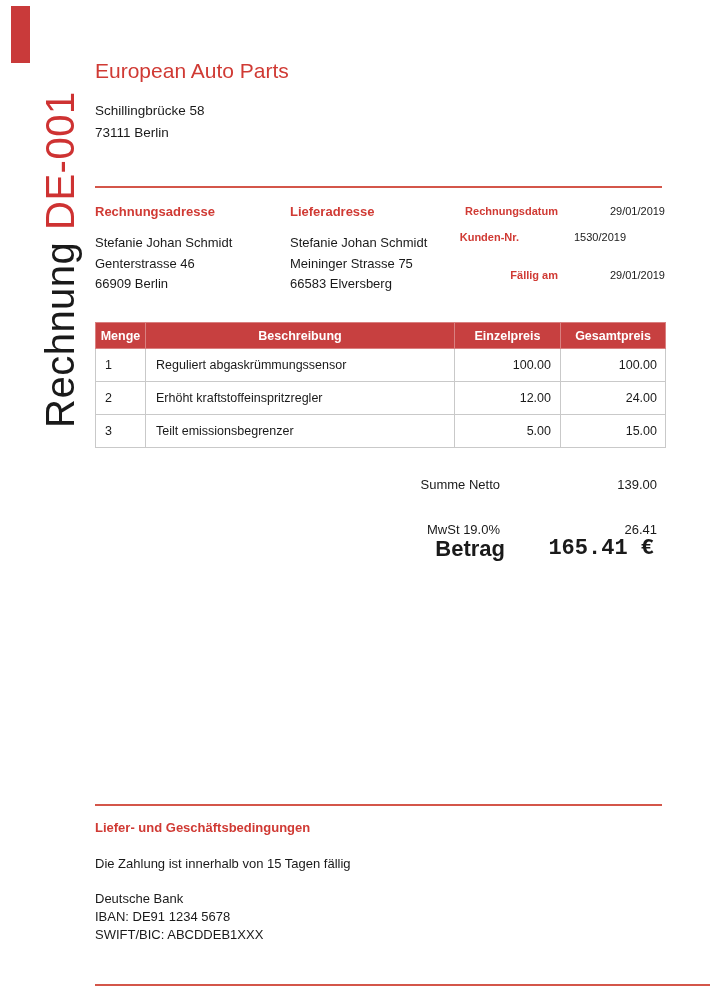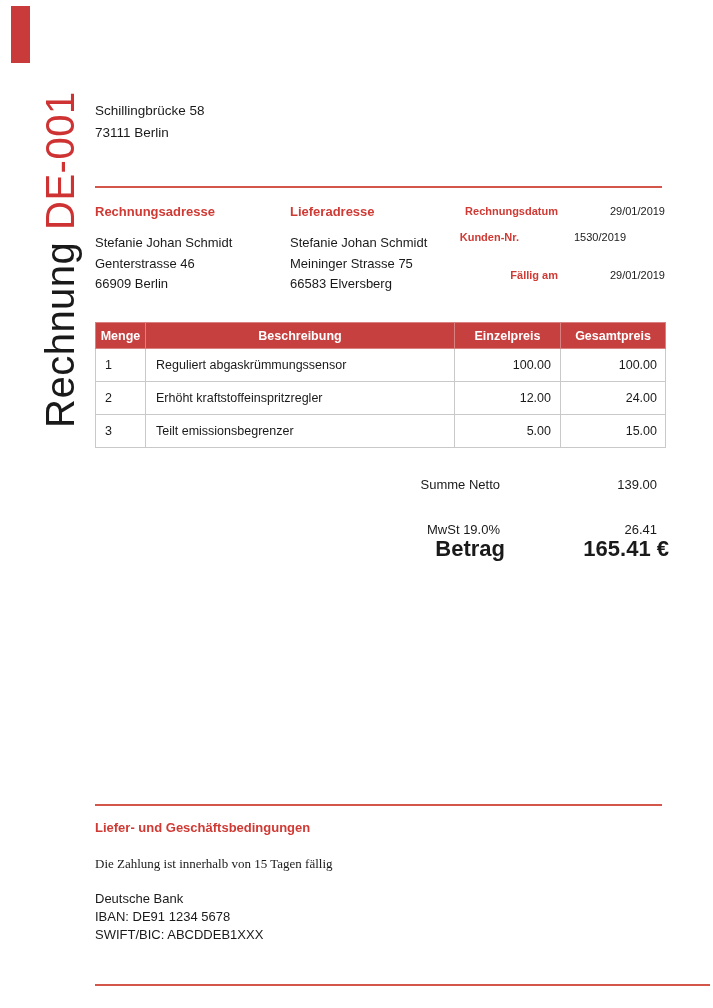--- a/index.html
+++ b/index.html
@@ -80,36 +80,37 @@
   td.total-cell { padding-right: 8px; text-align: right; }
 
   
   .totals-row { left: 0; width: 713px; height: 18px; font-size: 13px; }
   .totals-row .t-label { position: absolute; right: 213px; top: 0; white-space: nowrap; }
   .totals-row .t-value { position: absolute; right: 56px; top: 0; white-space: nowrap; }
   .totals-row-1 { top: 477px; }
   .totals-row-2 { top: 509px; margin-top: 13px; }
   .grand-row { top: 536px; height: 22px; font-size: 22px; font-weight: bold; }
   .grand-row .t-label { right: 208px; }
-  .grand-row .t-value { right: 44px; }
+  .grand-row .t-value { right: 59px; font-family: Liberation Mono, monospace; }
 
   
   .terms-title { left: 95px; top: 820px; font-size: 13px; font-weight: bold; color: #d03a34; }
-  .payment-note { left: 95px; top: 856px; font-size: 13px; font-family: Liberation Serif, serif; }
+  .payment-note { left: 95px; top: 856px; font-size: 13px; }
   .bank-block { left: 95px; top: 890px; font-size: 13px; line-height: 18px; }
 </style>
 </head>
 <body>
 
 <div class="page">
 
   <div class="abs corner-bar"></div>
 
   <div class="abs vertical-title"><span>Rechnung</span><span> </span><span class="doc-number">DE-001</span></div>
 
+  <div class="abs seller-name">European Auto Parts</div>
   <div class="abs seller-address">
     <div>Schillingbrücke 58</div>
     <div>73111 Berlin</div>
   </div>
 
 
   <div class="abs rule rule-1"></div>
 
   <div class="abs addr-block billing-block">
     <div class="addr-title">Rechnungsadresse</div>

